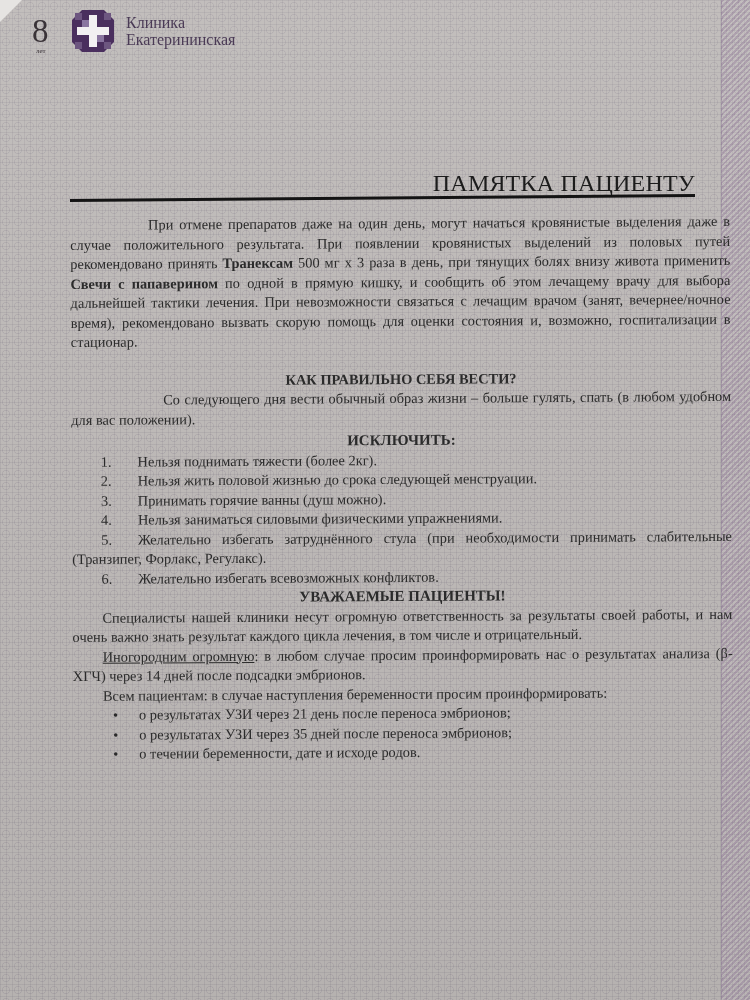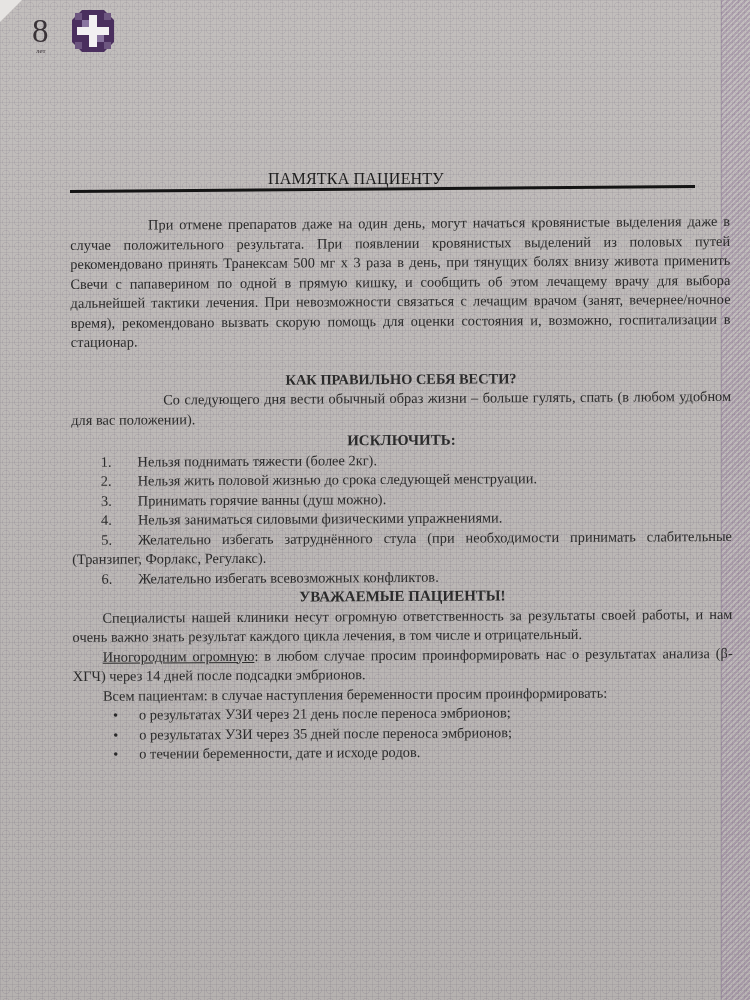--- a/index.html
+++ b/index.html
@@ -27,35 +27,35 @@
       position: absolute; top: 0; left: 0; width: 0; height: 0;
       border-top: 22px solid #e6e4e2; border-right: 22px solid transparent;
     }
     .header { position: absolute; top: 10px; left: 32px; display: flex; align-items: center; }
     .anniv { position: relative; width: 36px; height: 40px; margin-right: 4px; }
     .anniv-num { font-size: 33px; color: #3a3338; letter-spacing: -3px; line-height: 40px; position: absolute; left: 0; top: 0; }
     .anniv-sub { font-size: 7px; color: #3a3338; position: absolute; left: 4px; top: 36px; }
     .logo-mark { width: 42px; height: 42px; margin-right: 12px; }
     .clinic-name { font-size: 16px; line-height: 17px; color: #4a3a55; }
     .title-wrap { position: absolute; top: 170px; left: 70px; width: 625px; }
-    .doc-title { font-size: 16px; text-align: left; padding-left: 198px; color: #1c1c1c; letter-spacing: 0.2px; }
+    .doc-title { font-size: 24px; text-align: right; padding-left: 198px; color: #1c1c1c; letter-spacing: 0.2px; }
     .title-rule { height: 3px; background: #141414; margin-top: 2px; transform: rotate(-0.45deg); transform-origin: left center; }
     .content { position: absolute; top: 216px; left: 70px; width: 660px; font-size: 14.4px; line-height: 19.5px; color: #2b2b2b; transform: rotate(-0.35deg); transform-origin: left top; }
     p { margin: 0; text-align: justify; }
     .indent-lg { text-indent: 78px; }
     .indent-md { text-indent: 92px; }
     .indent-sm { text-indent: 30px; }
     .heading { text-align: center; font-weight: bold; margin: 0; }
     .h1 { margin-top: 19px; }
     .h2 { margin-top: 3px; font-size: 15px; }
     .h3 { margin-top: 0; font-size: 15px; }
     ol { margin: 0; padding: 0; list-style: none; }
     ol li { position: relative; padding-left: 0; text-align: justify; }
     ol li .num { display: inline-block; width: 66px; text-align: right; padding-right: 26px; box-sizing: border-box; }
-    b { font-weight: normal; }
+    b { font-weight: bold; }
     u { text-decoration: underline; }
     ul { margin: 0; padding: 0 0 0 40px; list-style: none; }
     ul li { position: relative; padding-left: 26px; }
     ul li .bullet { position: absolute; left: 0; top: 0; }
   </style>
 </head>
 <body>
 
 <div class="shade"></div>
 <div class="right-border"></div>
@@ -70,20 +70,24 @@
     <polygon points="10,0 32,0 42,10 42,32 32,42 10,42 0,32 0,10" fill="#4a2f5e"></polygon>
     <rect x="3" y="3" width="7" height="7" fill="#6d5680"></rect>
     <rect x="32" y="3" width="7" height="7" fill="#6d5680"></rect>
     <rect x="3" y="32" width="7" height="7" fill="#6d5680"></rect>
     <rect x="32" y="32" width="7" height="7" fill="#6d5680"></rect>
     <rect x="10" y="10" width="7" height="7" fill="#8a76a0"></rect>
     <rect x="25" y="25" width="7" height="7" fill="#8a76a0"></rect>
     <rect x="17" y="5" width="8" height="32" fill="#f2f0f2"></rect>
     <rect x="5" y="17" width="32" height="8" fill="#f2f0f2"></rect>
   </svg>
+  <div>
+    <div class="clinic-name">Клиника</div>
+    <div class="clinic-name">Екатерининская</div>
+  </div>
 </div>
 
 <div class="title-wrap">
   <div class="doc-title">ПАМЯТКА ПАЦИЕНТУ</div>
   <div class="title-rule"></div>
 </div>
 
 <div class="content">
   <p class="indent-lg"><span>При отмене препаратов даже на один день, могут начаться кровянистые выделения даже в случае положительного результата. При появлении кровянистых выделений из половых путей рекомендовано принять </span><b>Транексам</b><span> 500 мг х 3 раза в день, при тянущих болях внизу живота применить </span><b>Свечи с папаверином</b><span> по одной в прямую кишку, и сообщить об этом лечащему врачу для выбора дальнейшей тактики лечения. При невозможности связаться с лечащим врачом (занят, вечернее/ночное время), рекомендовано вызвать скорую помощь для оценки состояния и, возможно, госпитализации в стационар.</span></p>
 

